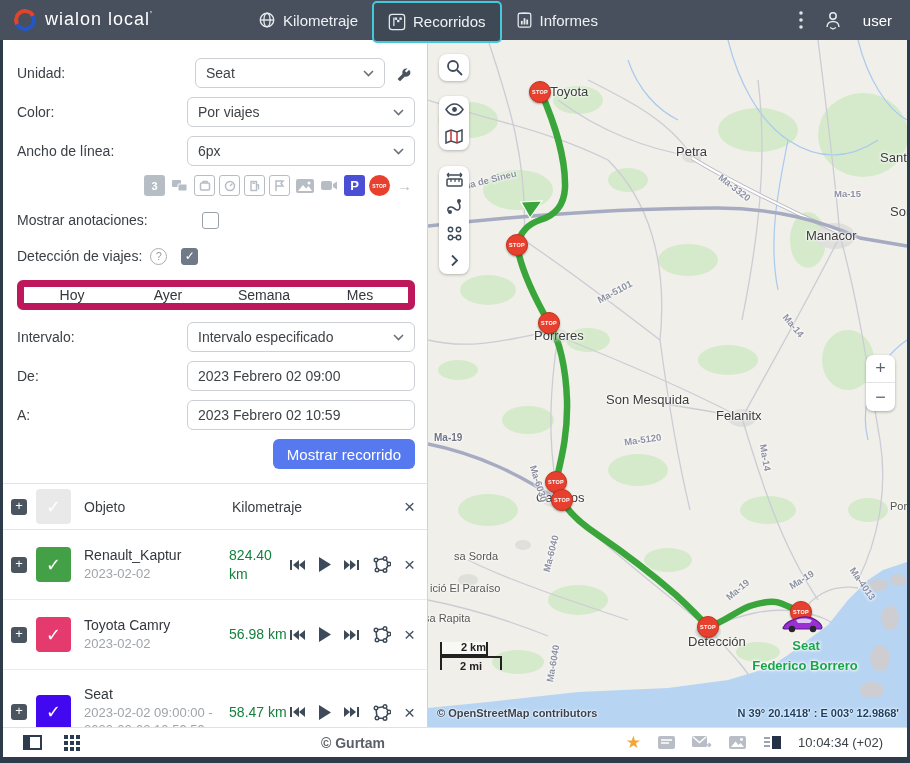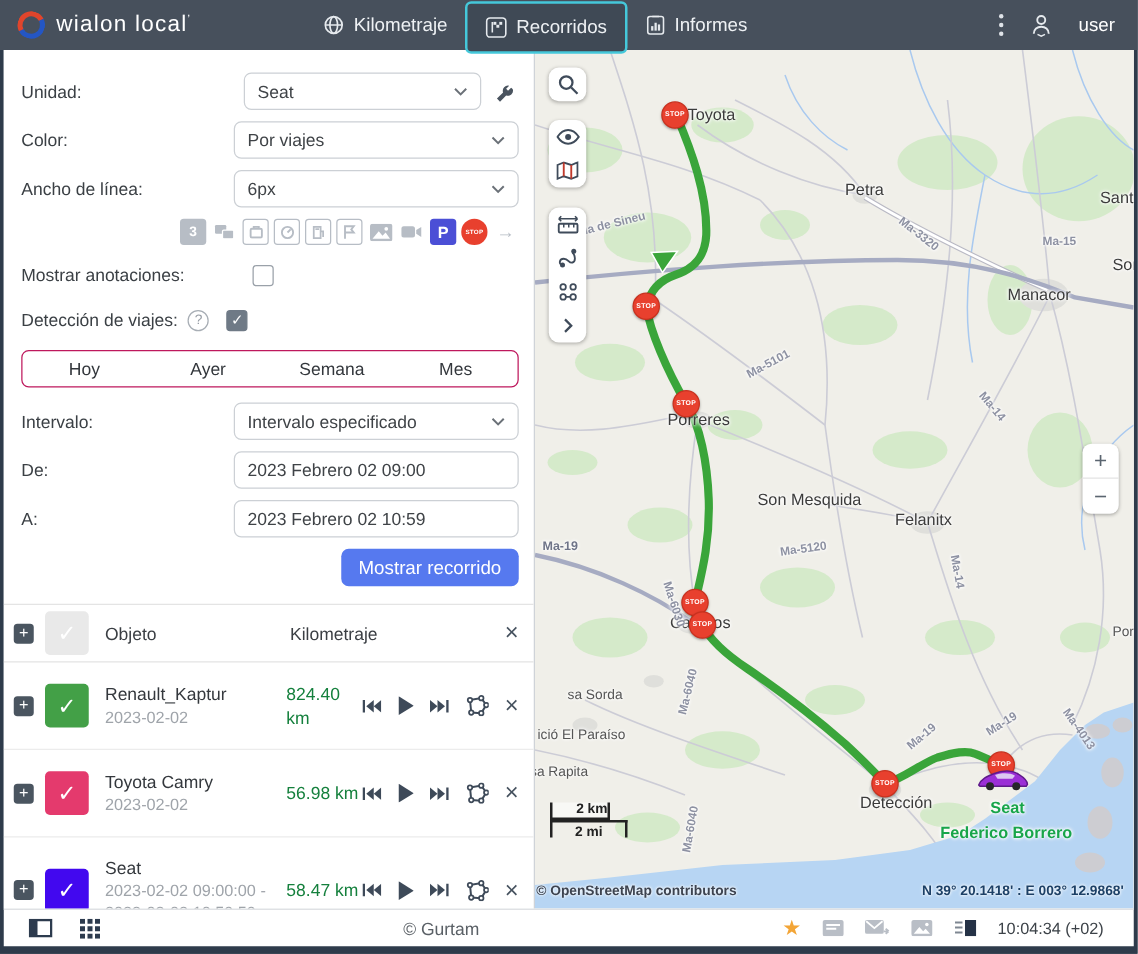--- a/index.html
+++ b/index.html
@@ -40,21 +40,21 @@
   .tbi.filled { background:#b7bdc5; color:#fff; font-weight:bold; }
   .tbi.boxed { border:1.6px solid #b7bdc5; }
   .tbi.parking { background:#4b4fd6; color:#fff; font-weight:bold; font-size:13px; }
   .tbi.stop-ic { background:#e8402e; border-radius:50%; color:#fff; font-weight:bold; font-size:5px; letter-spacing:.2px; }
   .checkline { height:24px; margin-bottom:12px; display:flex; align-items:center; }
   .checkline label { font-size:14px; color:#3b4045; }
   .qmark { width:17px; height:17px; border:1.4px solid #a8aeb5; border-radius:50%; color:#979da5; font-size:11px; display:flex; align-items:center; justify-content:center; margin-left:8px; }
   .cb { width:17px; height:17px; border:1.6px solid #9aa1a9; border-radius:3px; margin-left:14px; cursor:pointer; display:flex; align-items:center; justify-content:center; font-size:12px; color:#fff; }
   .cb.on-gray { background:#6f7a86; border-color:#6f7a86; }
   .cb-spacer { margin-left:auto; }
-  .segmented { border:1px solid #be185d; border-radius:6px; height:30px; display:flex; margin-bottom:12px; }
+  .segmented { border:7px solid #be185d; border-radius:6px; height:30px; display:flex; margin-bottom:12px; }
   .segmented span { flex:1; display:flex; align-items:center; justify-content:center; font-size:14px; color:#33373c; cursor:pointer; }
   .btn-row { display:flex; justify-content:flex-end; margin-top:2px; }
   .primary-btn { background:#5679ef; color:#fff; border:none; border-radius:6px; height:30px; padding:0 14px; font-size:15px; font-family:inherit; cursor:pointer; }
 
   
   .thead { margin-top:14px; border-top:1px solid #e4e4e4; border-bottom:1px solid #e4e4e4; height:47px; display:flex; align-items:center; padding:0 12px 0 8px; }
   .plus-btn { width:16px; height:16px; background:#4a5560; border-radius:3px; color:#fff; font-size:13px; line-height:14px; text-align:center; cursor:pointer; flex:none; }
   .big-cb { width:35px; height:35px; border-radius:4px; margin-left:9px; display:flex; align-items:center; justify-content:center; color:#fff; font-size:18px; cursor:pointer; flex:none; }
   .big-cb.gray { background:#e9e9e9; }
   .hdr-obj { font-size:14px; color:#3a3e43; margin-left:13px; width:148px; }
@@ -68,41 +68,41 @@
   .cell-km { width:60px; font-size:14px; color:#15803d; line-height:1.35; }
   .rowctl { display:flex; align-items:center; gap:13px; margin-left:2px; }
   .rowctl .ic { cursor:pointer; display:flex; }
   .row-green .big-cb { background:#43a047; }
   .row-pink .big-cb { background:#e43a6d; }
   .row-violet .big-cb { background:#4208ef; }
 
   
   .footer { position:absolute; left:3px; top:727px; width:904px; height:30px; background:#fff; border-top:1px solid #dfe1e4; display:flex; align-items:center; z-index:40; }
   .f-left { display:flex; align-items:center; gap:22px; margin-left:20px; }
-  .f-copy { position:absolute; left:305px; width:90px; text-align:center; font-size:14px; color:#5a6066; }
+  .f-copy { position:absolute; left:305px; width:90px; text-align:center; font-size:14px; color:#5a6066;font-weight:bold; }
   .f-right { position:absolute; right:24px; display:flex; align-items:center; gap:17px; }
   .f-star { color:#f3a536; font-size:17px; cursor:pointer; line-height:1; }
   .f-time { font-size:13px; color:#3c4248; }
 
   
   .map svg.base { position:absolute; left:0; top:0; }
   .mlabel { position:absolute; font-size:13px; color:#3b3b3b; text-shadow:0 0 2px #fff,0 0 3px #fff,0 0 4px #fff; white-space:nowrap; }
   .mlabel.small { font-size:11px; color:#555; }
   .mlabel.road { font-size:9.5px; color:#8d91a2; font-weight:bold; }
   .mlabel.green { color:#18a54a; font-weight:bold; font-size:13px; transform:translateX(-50%); }
   .stopmark { position:absolute; width:22px; height:22px; border-radius:50%; background:#e8402e; border:1px solid #c8311f; box-shadow:0 1px 2px rgba(0,0,0,.35); color:#fff; font-size:5.5px; font-weight:bold; letter-spacing:.3px; display:flex; align-items:center; justify-content:center; cursor:pointer; }
   .mapbtn { position:absolute; background:#fff; border-radius:8px; box-shadow:0 1px 3px rgba(0,0,0,.25); display:flex; flex-direction:column; align-items:center; }
   .mapbtn .mi { width:30px; height:27px; display:flex; align-items:center; justify-content:center; cursor:pointer; }
   .zoomctl { position:absolute; left:438px; top:315px; width:29px; background:#fff; border-radius:7px; box-shadow:0 1px 3px rgba(0,0,0,.3); }
   .zoomctl div { height:28px; display:flex; align-items:center; justify-content:center; font-size:18px; color:#5b6570; cursor:pointer; }
   .zoomctl div:first-child { border-bottom:1px solid #e4e4e4; }
   .scale { position:absolute; left:12px; top:602px; }
   .scale .km { width:48px; border:2px solid #222; border-top:none; height:14px; font-size:11px; font-weight:bold; color:#222; text-align:right; line-height:11px; background:rgba(255,255,255,.55); }
   .scale .mi { width:62px; border:2px solid #222; border-bottom:none; height:14px; font-size:11px; font-weight:bold; color:#222; text-align:center; line-height:16px; }
-  .attrib { position:absolute; left:1px; bottom:8px; font-size:11px; font-weight:bold; color:#3c4350; text-shadow:0 0 2px #fff,0 0 3px #fff; }
+  .attrib { position:absolute; left:9px; bottom:8px; font-size:11px; font-weight:bold; color:#3c4350; text-shadow:0 0 2px #fff,0 0 3px #fff; }
   .coords { position:absolute; right:8px; bottom:8px; font-size:11px; font-weight:bold; color:#1c4066; text-shadow:0 0 2px #fff,0 0 3px #fff; }
   .car { position:absolute; left:352px; top:574px; cursor:pointer; }
 </style>
 </head>
 <body>
 
 <div class="frame">
 
   <div class="navbar">
     <div class="logo">

